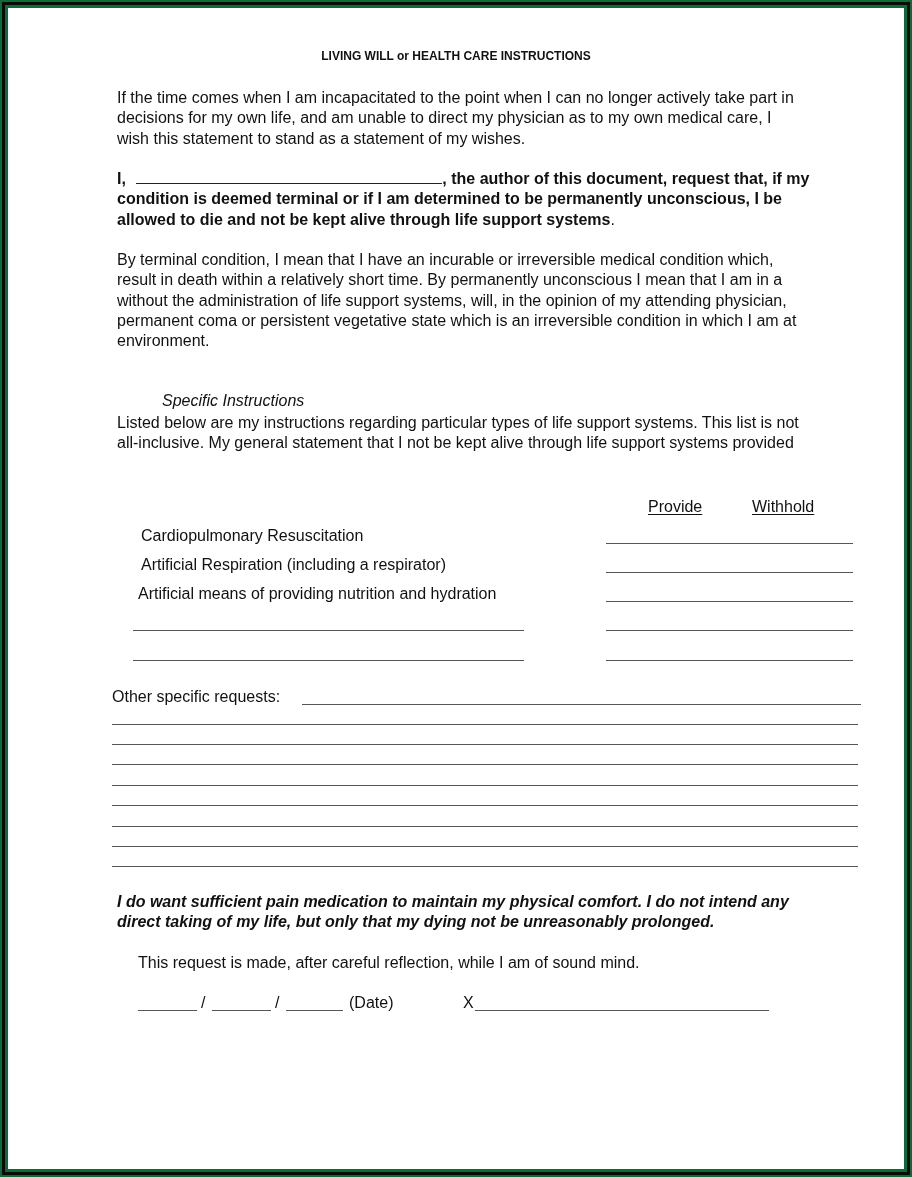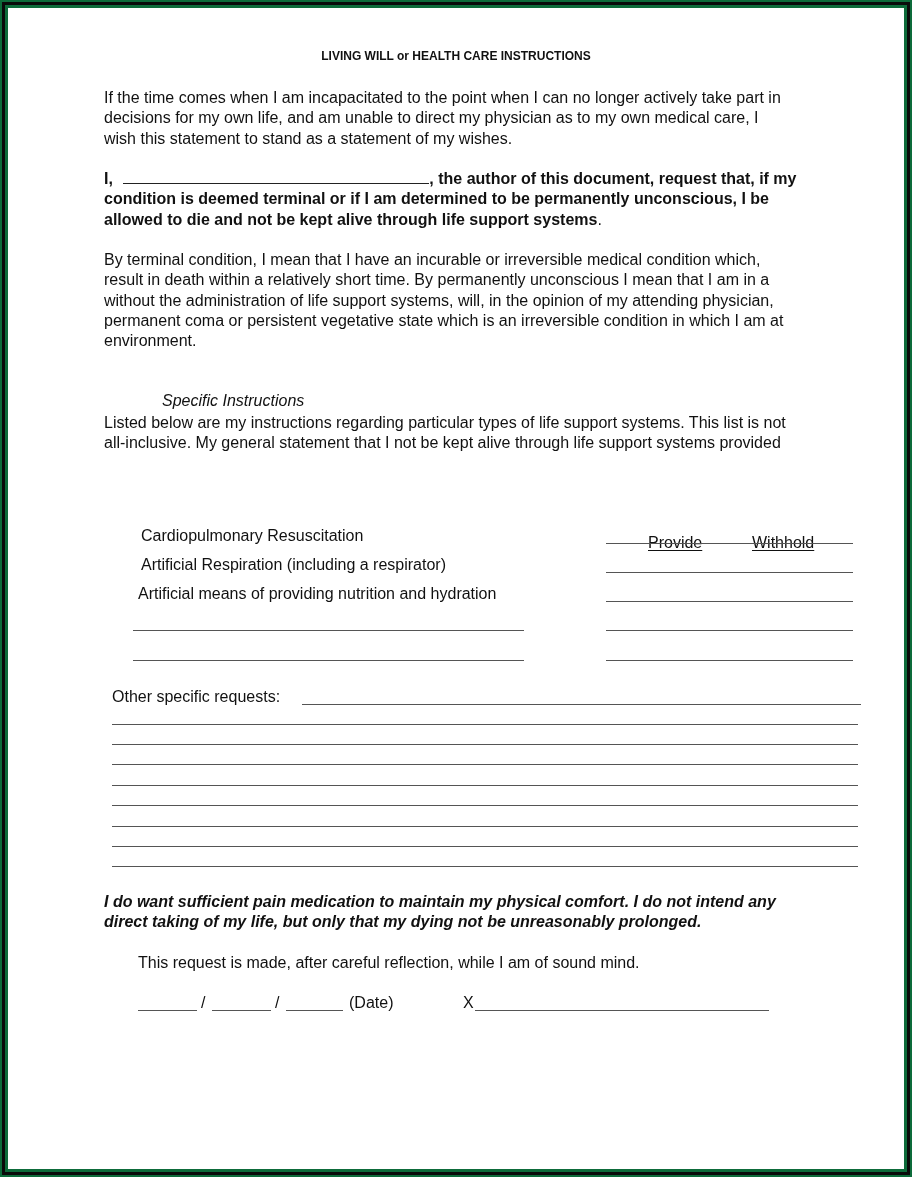--- a/index.html
+++ b/index.html
@@ -38,30 +38,30 @@
     background: #ffffff;
   }
   .page {
     position: absolute;
     left: 0; top: 0;
     width: 912px; height: 1177px;
   }
   .abs { position: absolute; white-space: nowrap; }
   .title-wrap { left: 0; width: 912px; top: 46px; text-align: center; }
   .para {
-    left: 104px;
+    left: 117px;
     width: 760px;
     font-size: 16px;
     line-height: 20.3px;
     white-space: normal;
   }
   .para .line { display: block; white-space: nowrap; }
   .bold { font-weight: bold; }
   .italic { font-style: italic; }
-  .u { text-decoration: underline; text-underline-offset: 2px; margin-top: 36px; }
+  .u { text-decoration: underline; text-underline-offset: 2px; }
   .blank {
     position: absolute;
     height: 0;
     border-bottom: 1.3px solid #555555;
   }
   .inline-blank {
     display: inline-block;
     border-bottom: 1.3px solid #222;
     height: 14px;
     vertical-align: baseline;

